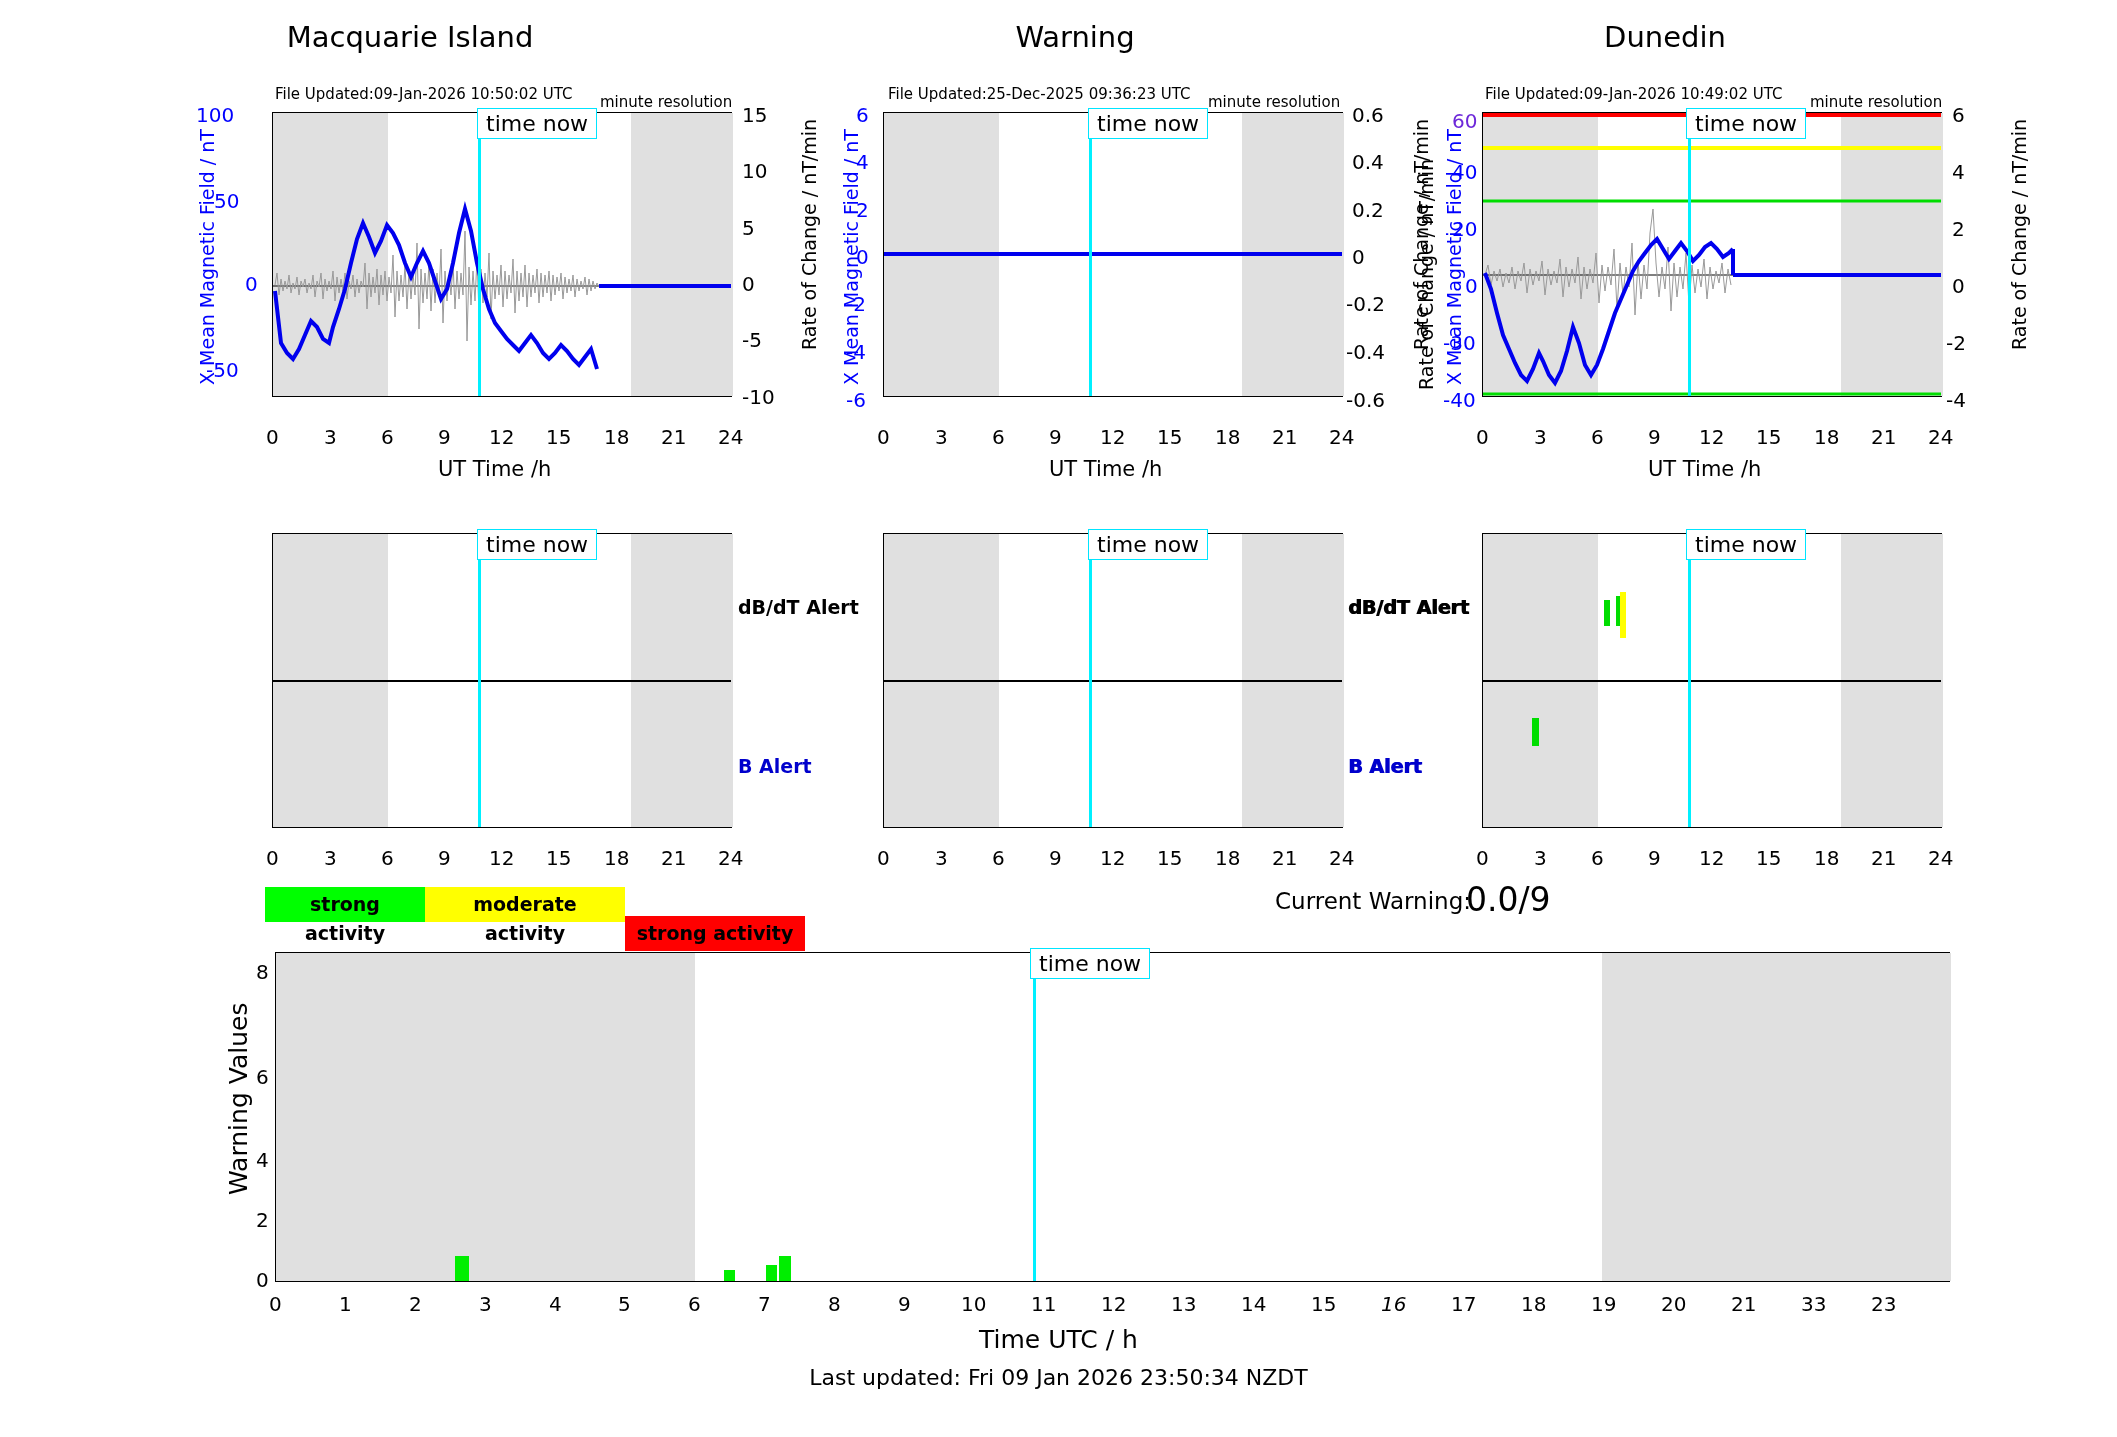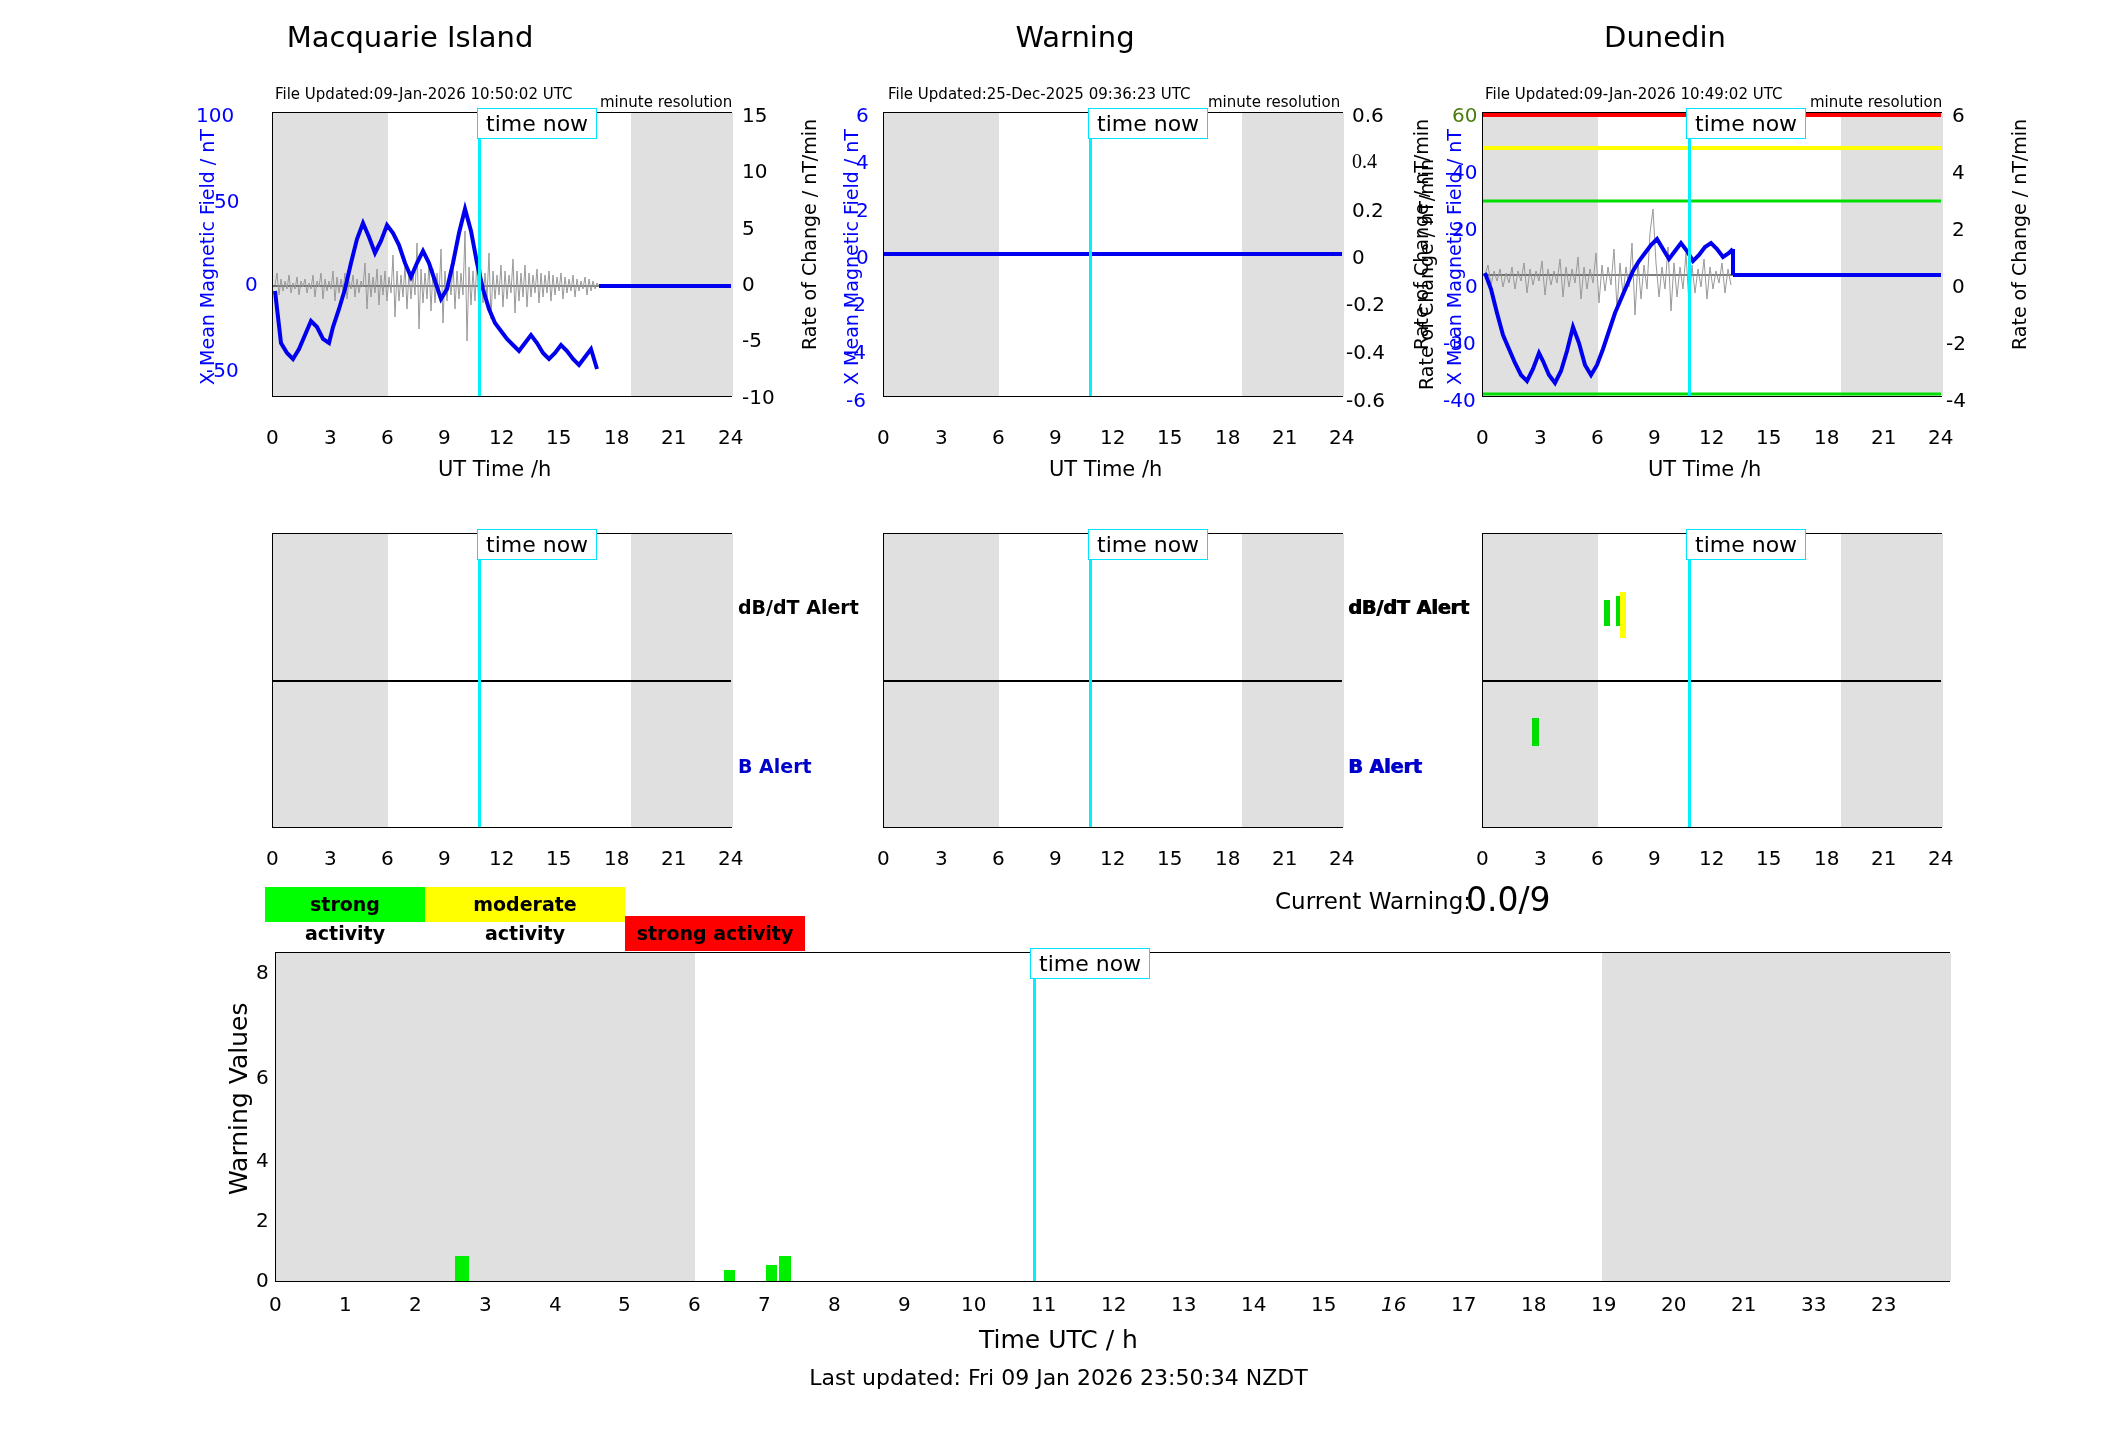--- a/index.html
+++ b/index.html
@@ -113,21 +113,21 @@
 
 <div class="abs tick" style="left:856px;top:103px;color:#0000ff;">6</div>
 <div class="abs tick" style="left:856px;top:150px;color:#0000ff;">4</div>
 <div class="abs tick" style="left:856px;top:198px;color:#0000ff;">2</div>
 <div class="abs tick" style="left:856px;top:245px;color:#0000ff;">0</div>
 <div class="abs tick" style="left:846px;top:292px;color:#0000ff;">-2</div>
 <div class="abs tick" style="left:846px;top:340px;color:#0000ff;">-4</div>
 <div class="abs tick" style="left:846px;top:388px;color:#0000ff;">-6</div>
 
 <div class="abs tick" style="left:1352px;top:103px;">0.6</div>
-<div class="abs tick" style="left:1352px;top:150px;font-family:Liberation Serif, serif;">0.4</div>
+<div class="abs tick" style="left:1352px;top:150px;">0.4</div>
 <div class="abs tick" style="left:1352px;top:198px;">0.2</div>
 <div class="abs tick" style="left:1352px;top:245px;">0</div>
 <div class="abs tick" style="left:1346px;top:292px;">-0.2</div>
 <div class="abs tick" style="left:1346px;top:340px;">-0.4</div>
 <div class="abs tick" style="left:1346px;top:388px;text-align:right;">-0.6</div>
 
 <div class="abs tick" style="left:877px;top:425px;">0</div>
 <div class="abs tick" style="left:935px;top:425px;">3</div>
 <div class="abs tick" style="left:992px;top:425px;">6</div>
 <div class="abs tick" style="left:1049px;top:425px;">9</div>
@@ -162,21 +162,21 @@
     <line x1="250" y1="162" x2="458" y2="162" stroke="#0000ee" stroke-width="4"></line>
   </svg>
   <div class="timenow-line" style="left:205px;"></div>
 </div>
 <div class="timenow-label" style="left:1686px;top:108px;">time now</div>
 
 <div class="ylab" style="left:1415px;top:390px;transform:rotate(-90deg);">Rate of Change / nT/min</div>
 <div class="ylab ylab-blue" style="left:1443px;top:385px;transform:rotate(-90deg);">X Mean Magnetic Field / nT</div>
 <div class="ylab" style="left:2008px;top:350px;transform:rotate(-90deg);">Rate of Change / nT/min</div>
 
-<div class="abs tick" style="left:1452px;top:103px;color:#4d7c0f;">60</div>
+<div class="abs tick" style="left:1452px;top:109px;color:#6d28d9;">60</div>
 <div class="abs tick" style="left:1452px;top:160px;color:#0000ff;">40</div>
 <div class="abs tick" style="left:1452px;top:217px;color:#0000ff;">20</div>
 <div class="abs tick" style="left:1465px;top:274px;color:#0000ff;">0</div>
 <div class="abs tick" style="left:1443px;top:331px;color:#0000ff;">-30</div>
 <div class="abs tick" style="left:1443px;top:388px;color:#0000ff;">-40</div>
 
 <div class="abs tick" style="left:1952px;top:103px;">6</div>
 <div class="abs tick" style="left:1952px;top:160px;">4</div>
 <div class="abs tick" style="left:1952px;top:217px;">2</div>
 <div class="abs tick" style="left:1952px;top:274px;">0</div>

